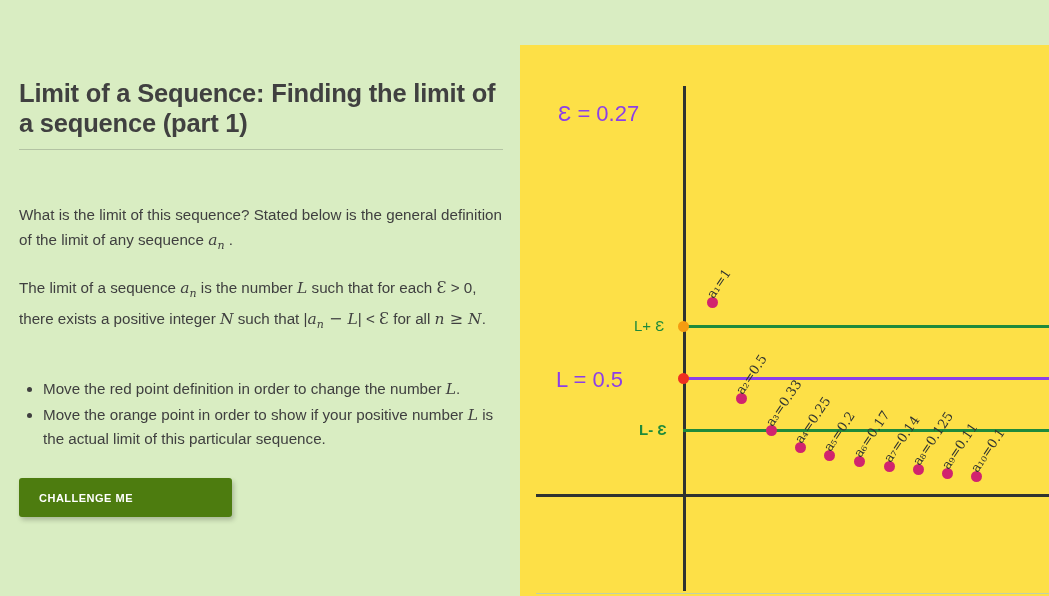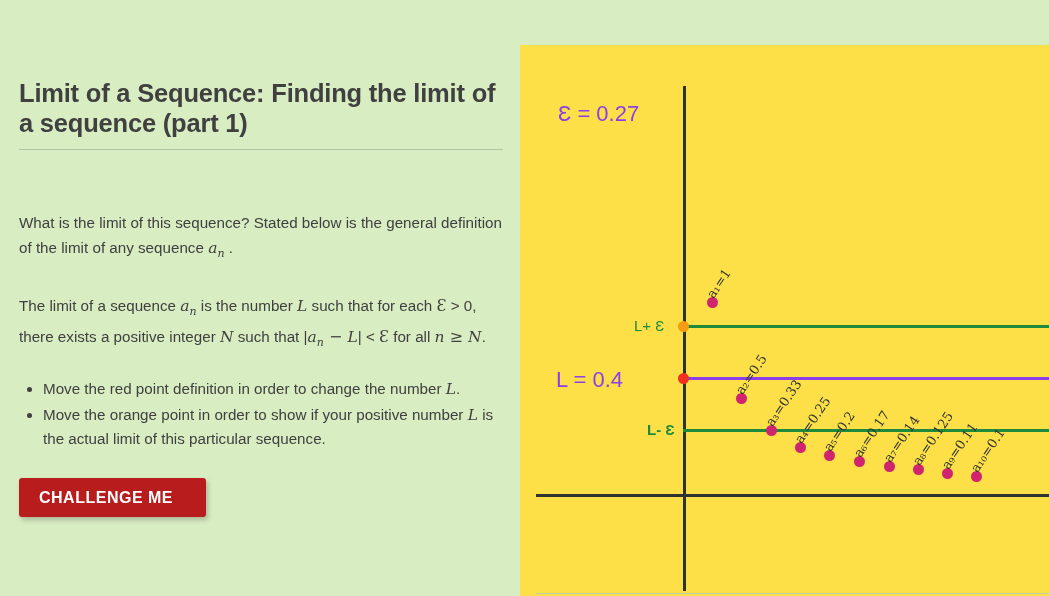--- a/index.html
+++ b/index.html
@@ -49,22 +49,22 @@
     background: #b3c3a3;
   }
   .para {
     position: absolute;
     left: 19px;
     width: 486px;
     font-size: 15.2px;
     line-height: 25px;
     color: #3f3f3f;
   }
-  #para-1 { top: 150px; }
-  #para-2 { top: 233px; }
+  #para-1 { top: 142px; }
+  #para-2 { top: 215px; }
   .mathit {
     font-family: "DejaVu Serif", serif;
     font-style: italic;
     font-size: 15.5px;
   }
   .mathsym {
     font-family: "DejaVu Serif", serif;
     font-style: normal;
     font-size: 16px;
   }
@@ -83,28 +83,28 @@
     font-size: 15.2px;
     line-height: 24px;
     color: #3f3f3f;
   }
   #bullets li { margin-bottom: 2px; }
 
   #challenge-me-button {
     position: absolute;
     left: 19px;
     top: 433px;
-    width: 187px;
+    width: 213px;
     height: 39px;
-    background: #b91c1c;
+    background: #4d7c0f;
     border: none;
     border-radius: 3px;
     color: #ffffff;
     font-family: "Liberation Sans", sans-serif;
-    font-size: 16px;
+    font-size: 11px;
     font-weight: bold;
     letter-spacing: 0.5px;
     text-align: left;
     padding: 0 0 0 20px;
     box-shadow: 2px 3px 5px rgba(0,0,0,0.22);
     cursor: pointer;
   }
 
   
   #applet {
@@ -245,21 +245,21 @@
   }
   #label-upper {
     left: 114px;
     top: 272px;
     font-family: "Liberation Sans", sans-serif;
     font-size: 15px;
     font-weight: normal;
     color: #1f8a3b;
   }
   #label-lower {
-    left: 127px;
+    left: 119px;
     top: 376px;
     font-family: "Liberation Sans", sans-serif;
     font-size: 15px;
     font-weight: bold;
     color: #1f8a3b;
   }
 </style>
 </head>
 <body>
 
@@ -290,21 +290,21 @@
       <div class="axis" id="x-axis"></div>
 
       <div class="hline" id="line-upper"></div>
       <div class="hline" id="line-limit"></div>
       <div class="hline" id="line-lower"></div>
 
       <div class="vpoint" id="orange-point"></div>
       <div class="vpoint" id="red-point"></div>
 
       <div class="applet-text" id="epsilon-value-label">Ɛ = 0.27</div>
-      <div class="applet-text" id="limit-value-label">L = 0.4</div>
+      <div class="applet-text" id="limit-value-label">L = 0.5</div>
       <div class="applet-text" id="label-upper">L+ Ɛ</div>
       <div class="applet-text" id="label-lower">L- Ɛ</div>
 
       <div id="seq-layer">
           <div class="seq-point" style="left: 187px; top: 252px;"></div>
           <div class="seq-label" style="left: 196px; top: 241px;">a₁=1</div>
           <div class="seq-point" style="left: 216px; top: 348px;"></div>
           <div class="seq-label" style="left: 225px; top: 337px;">a₂=0.5</div>
           <div class="seq-point" style="left: 246px; top: 380px;"></div>
           <div class="seq-label" style="left: 255px; top: 369px;">a₃=0.33</div>

